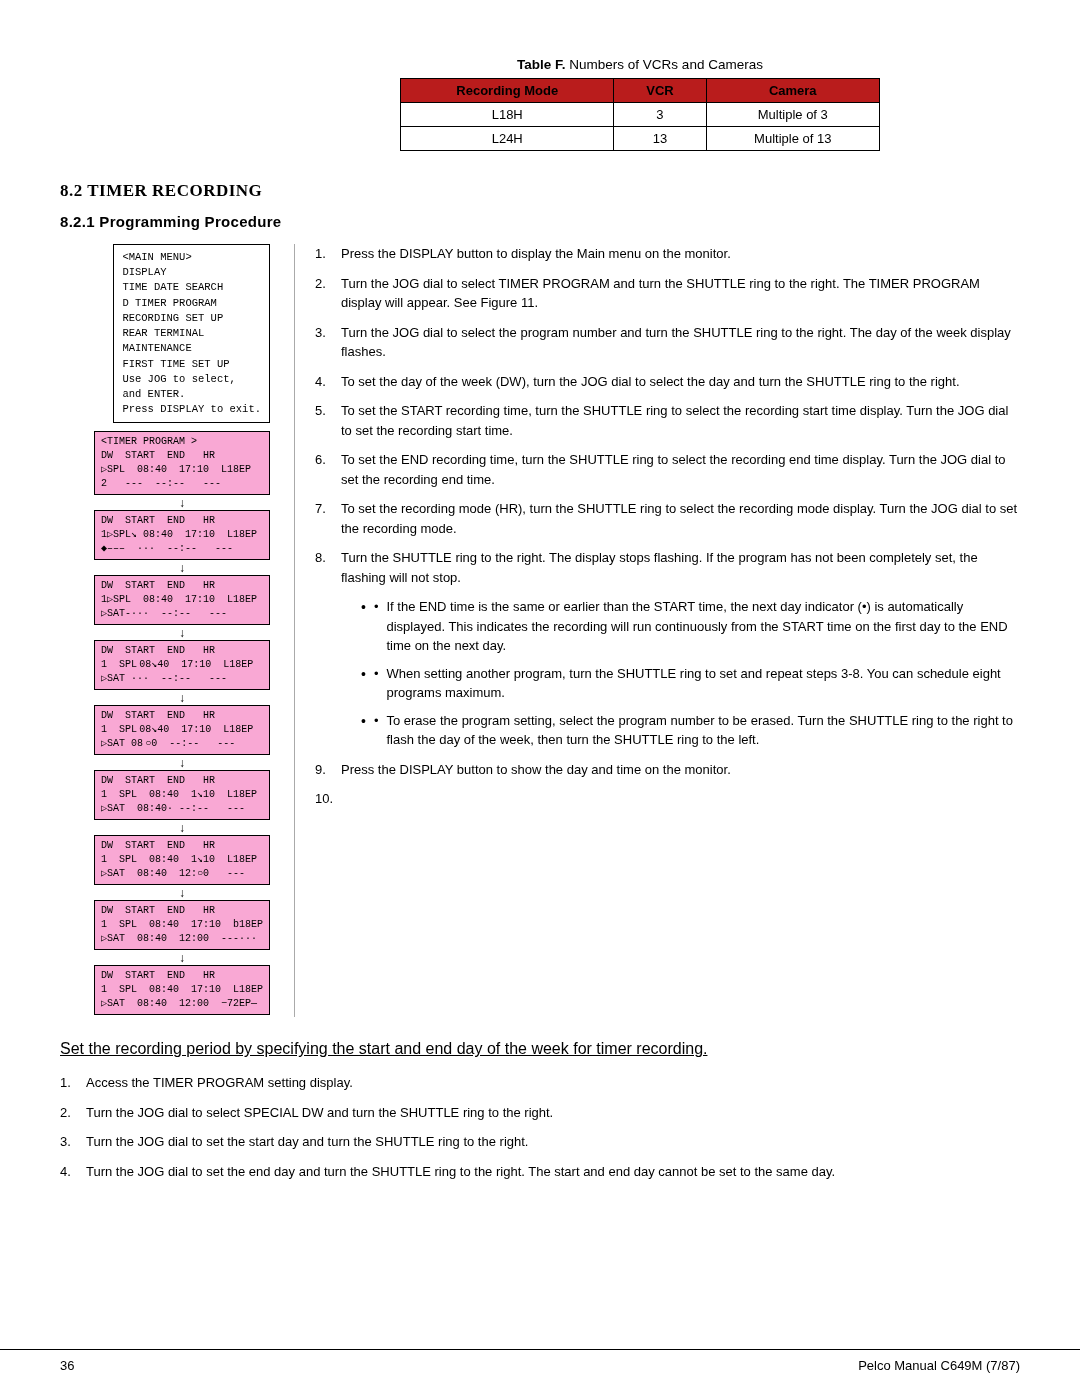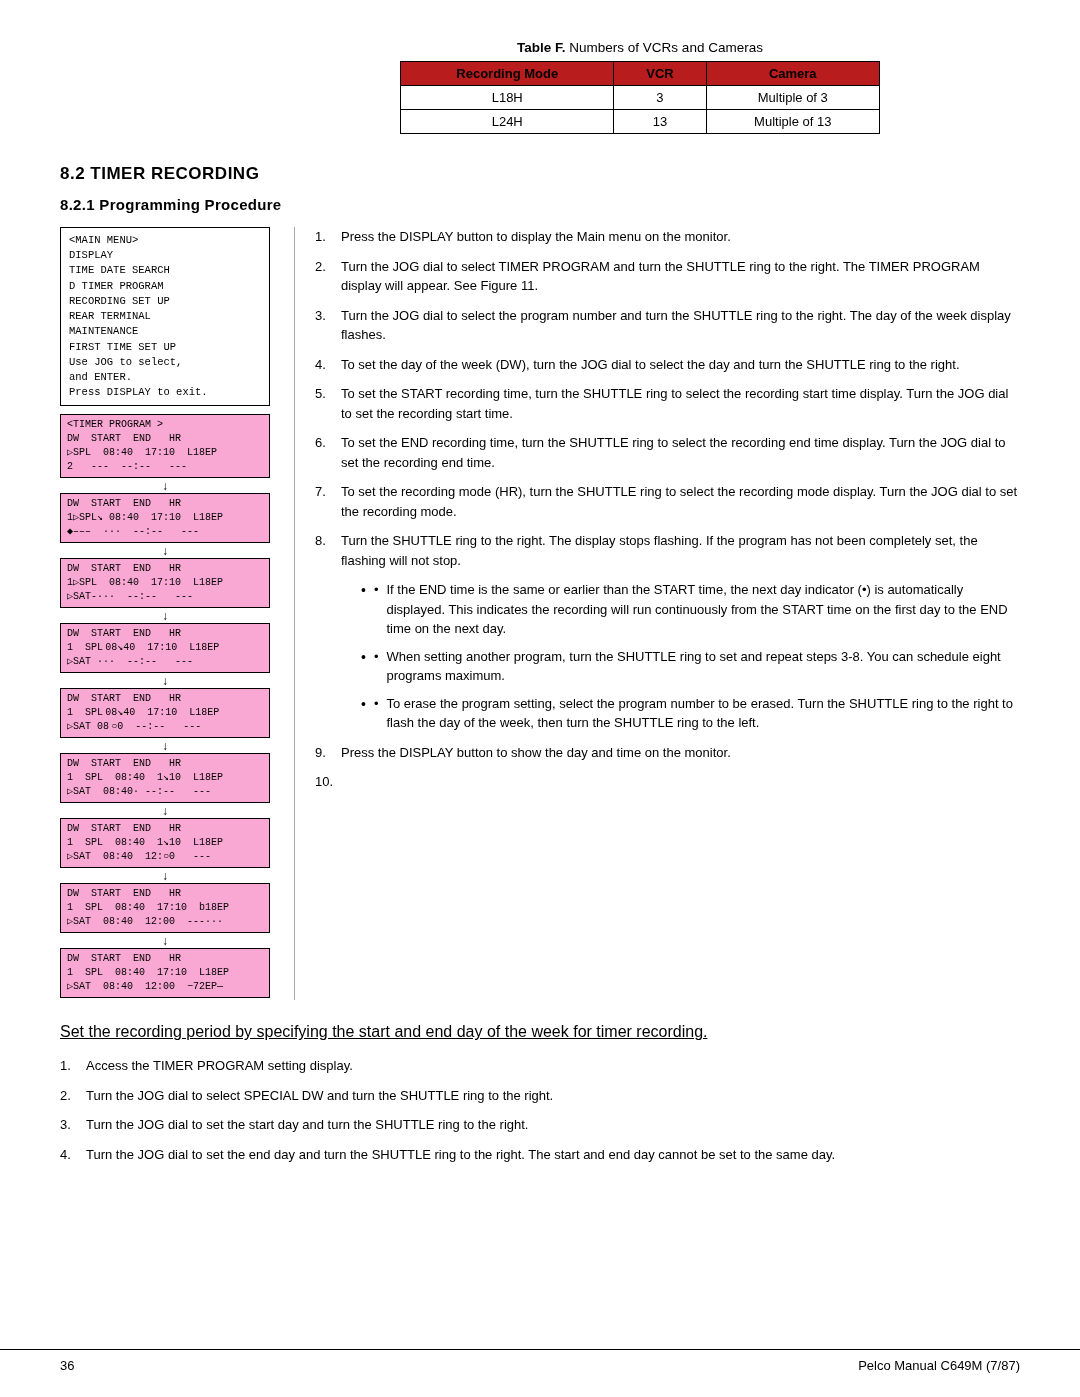--- a/index.html
+++ b/index.html
@@ -9,21 +9,21 @@
       background: #fff;
       font-family: 'Times New Roman', Times, serif;
       font-size: 14px;
       color: #000;
       position: relative;
     }
 
     .page-container {
       width: 1080px;
       min-height: 1397px;
-      padding: 40px 60px 40px 60px;
+      padding: 57px 60px 40px 60px;
       display: flex;
       flex-direction: column;
     }
 
     
     .table-section {
       display: flex;
       flex-direction: column;
       align-items: center;
       margin-bottom: 30px;
@@ -53,21 +53,21 @@
       font-size: 13px;
     }
 
     table.data-table th {
       font-weight: bold;
       background: #b91c1c;
     }
 
     
     .section-heading {
-      font-family: Liberation Sans, sans-serif;
+      font-family: Liberation Serif, serif;
       font-size: 17px;
       font-weight: bold;
       margin-bottom: 12px;
       letter-spacing: 0.5px;
     }
 
     .subsection-heading {
       font-family: Arial, sans-serif;
       font-size: 15px;
       font-weight: bold;
@@ -81,20 +81,21 @@
       gap: 24px;
       margin-bottom: 20px;
     }
 
     .left-panel {
       width: 210px;
       flex-shrink: 0;
       display: flex;
       flex-direction: column;
       gap: 8px;
+      align-items: flex-end;
     }
 
     .right-content {
       flex: 1;
     }
 
     
     .menu-box {
       border: 1px solid #000;
       padding: 5px 8px;

